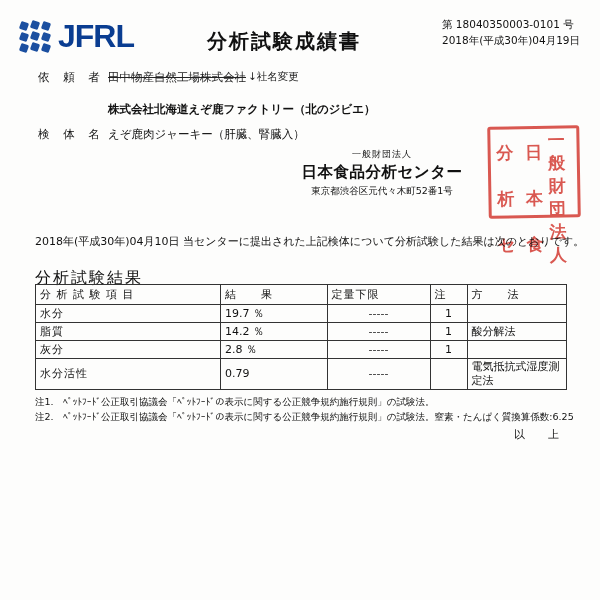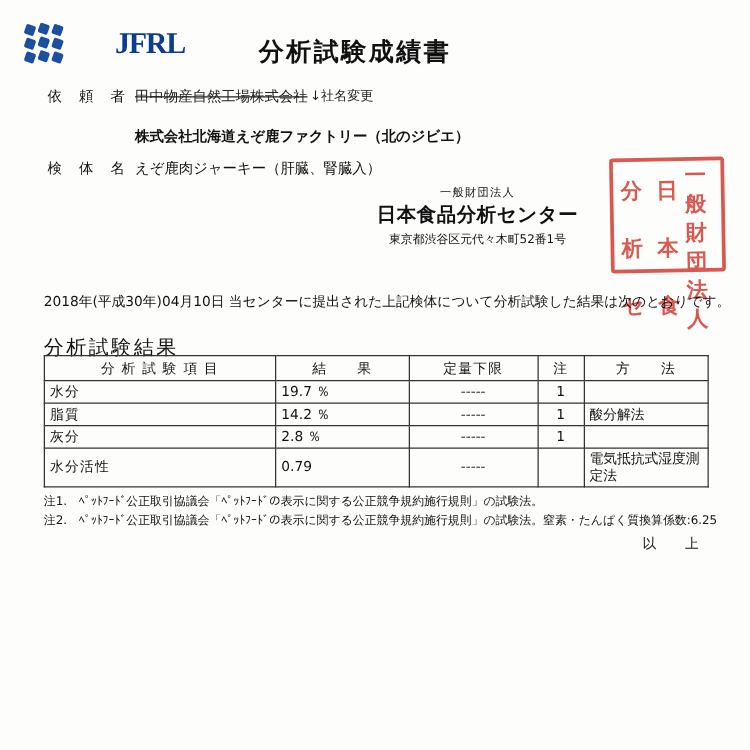--- a/index.html
+++ b/index.html
@@ -29,26 +29,25 @@
     display: flex;
     align-items: center;
     gap: 6px;
   }
   .logo-mark {
     width: 34px;
     height: 34px;
     position: relative;
   }
   .logo-text {
-    font-family: Liberation Serif, serif;
-    font-weight: bold;
-    font-size: 24px;
+    font-family: Liberation Sans, sans-serif;
+    font-weight: bold;
+    font-size: 32px;
     letter-spacing: -1px;
     color: #0a3d91;
-    margin-left: 34px;
   }
   .doc-title {
     position: absolute;
     left: 207px;
     top: 28px;
     font-family: "DejaVu Serif", serif;
     font-size: 20px;
     font-weight: bold;
     letter-spacing: 2px;
     color: #111;
@@ -194,21 +193,21 @@
   }
   table.results th,
   table.results td {
     border: 1px solid #333;
     padding: 1px 4px;
     height: 15px;
     line-height: 14px;
     font-weight: normal;
   }
   table.results thead th {
-    text-align: center;
+    text-align: left;
     letter-spacing: 1px;
     height: 17px;
   }
   .col-item { width: 196px; }
   .col-result { width: 105px; }
   .col-limit { width: 104px; }
   .col-note { width: 30px; }
   .col-method { width: 97px; }
 
   td.item { text-align: left; padding-left: 8px; letter-spacing: 1px; }
@@ -256,20 +255,24 @@
           <rect x="13" y="23" width="8" height="8" rx="1.5" transform="rotate(20 17 27)"></rect>
           <rect x="24" y="24" width="8" height="8" rx="1.5" transform="rotate(20 28 28)"></rect>
         </g>
       </svg>
     </span>
     <span class="logo-text">JFRL</span>
   </div>
 
   <div class="doc-title">分析試験成績書</div>
 
+  <div class="docno">
+    <div>第 18040350003-0101 号</div>
+    <div class="line2">2018年(平成30年)04月19日</div>
+  </div>
 
   <div class="field label-req">依 頼 者</div>
   <div class="field req-strike">田中物産自然工場株式会社</div>
   <div class="field req-note">↓社名変更</div>
   <div class="field req-name">株式会社北海道えぞ鹿ファクトリー（北のジビエ）</div>
 
   <div class="field label-sample">検 体 名</div>
   <div class="field sample-name">えぞ鹿肉ジャーキー（肝臓、腎臓入）</div>
 
   <div class="center-block">

